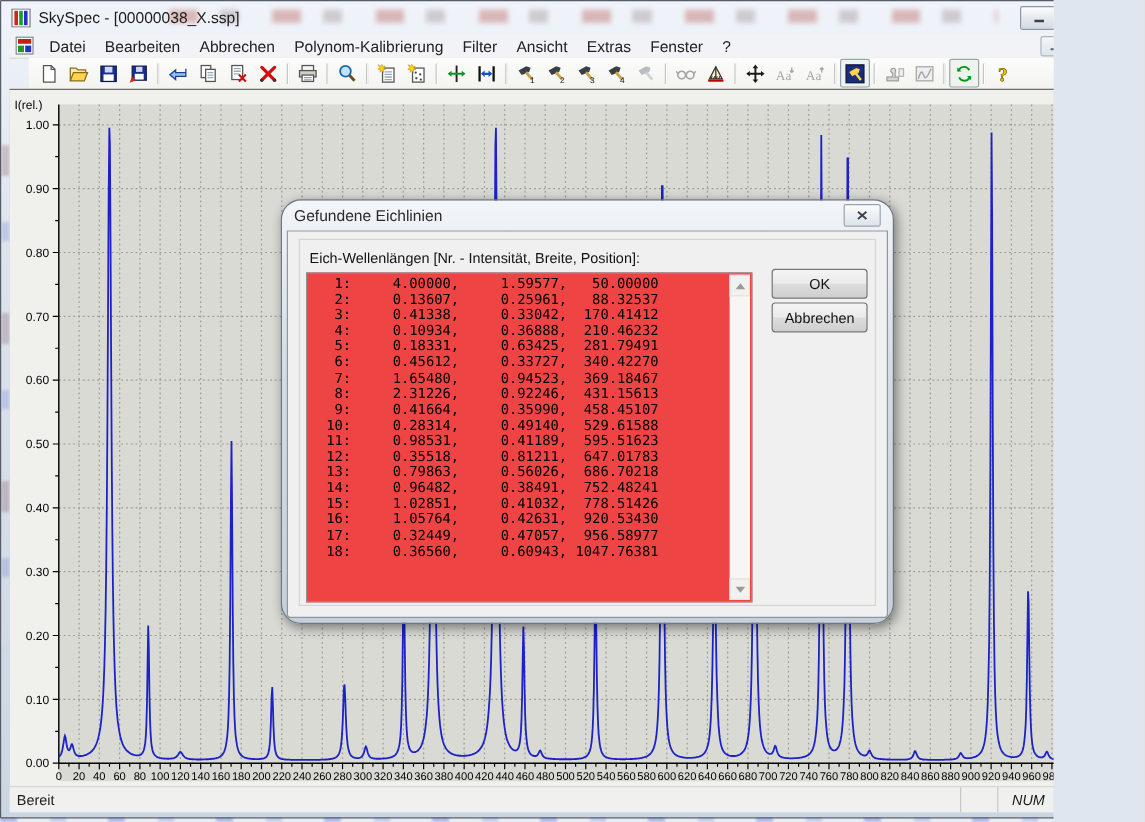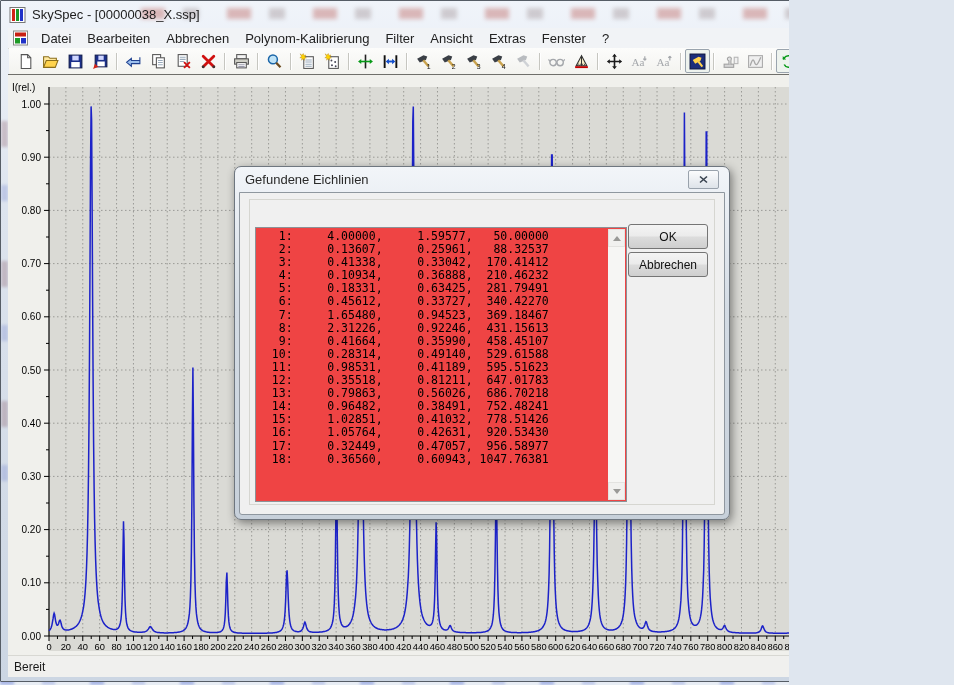--- a/index.html
+++ b/index.html
@@ -1,17 +1,17 @@
 <!DOCTYPE html>
 <html><head>
 <meta charset="utf-8">
 <style>
   html,body{margin:0;padding:0;}
   body{width:954px;height:685px;font-family:"Liberation Sans",sans-serif;background:#dfe6ef;overflow:hidden;}
-  .screen{position:relative;width:789px;height:685px;background:#e8edf4;overflow:hidden;}
+  .screen{position:relative;width:878px;height:685px;background:#e8edf4;overflow:hidden;}
   .desktop-strip{position:absolute;left:0;right:0;bottom:0;height:7px;
     background:repeating-linear-gradient(90deg,rgba(96,120,216,.45) 0 14px,rgba(235,240,248,.15) 14px 42px,rgba(120,140,220,.35) 42px 55px,rgba(235,240,248,.1) 55px 90px);
     filter:blur(1.5px);}
   
   .window{position:absolute;left:0;top:0;width:952px;height:680px;border:1px solid #565d66;
     background:linear-gradient(#f0f4fa,#dde4ee 30%,#ccd6e3);border-radius:1px;}
   .titlebar{position:absolute;left:2px;right:2px;top:1px;height:25px;display:flex;align-items:center;padding:0 6px;gap:6px;}
   .smudge{position:absolute;pointer-events:none;}
   .smudge.title{left:140px;top:7px;width:690px;height:11px;
     background:repeating-linear-gradient(90deg,rgba(168,44,34,.30) 0 24px,rgba(240,242,246,0) 24px 42px,rgba(90,60,60,.22) 42px 58px,rgba(240,242,246,0) 58px 86px);
@@ -28,34 +28,34 @@
   
   .menubar{position:absolute;left:7px;right:7px;top:27px;height:20px;background:#f1f3f6;
     border-bottom:1px solid #d9d9d4;display:flex;align-items:center;padding:0 4px;gap:0;}
   .mdi-doc-icon{width:17px;height:16px;margin:0 4px 0 0;}
   .menu-item{font-size:13px;color:#222;padding:2px 8px;white-space:nowrap;}
   .mdi-buttons{margin-left:auto;display:flex;gap:2px;padding-right:2px;}
   .mdi-btn{width:21px;height:15px;border:1px solid #aab3bd;border-radius:2px;background:linear-gradient(#f5f7f9,#dfe4ea);
     display:flex;align-items:center;justify-content:center;font-size:9px;color:#445;}
   .mdi-btn svg{width:9px;height:9px;}
   
-  .toolbar{position:absolute;left:8px;right:7px;top:47px;height:26px;background:linear-gradient(#fcfcfb,#f3f3ef);
+  .toolbar{position:absolute;left:23px;right:7px;top:47px;height:26px;background:linear-gradient(#fcfcfb,#f3f3ef);
     border-bottom:1px solid #c9c9c2;display:flex;align-items:center;padding:0 4px;}
   .tb-btn{width:23px;height:22px;display:flex;align-items:center;justify-content:center;border:1px solid transparent;border-radius:2px;}
   .tb-btn svg{width:17px;height:17px;}
   .tb-btn.framed{border:1px solid #9aa4ae;background:#eef3ee;}
   .tb-sep{width:1px;height:17px;background:#c6c6c0;margin:0 3px;border-right:1px solid #fff;}
   
   .client{position:absolute;left:7px;right:7px;top:73px;bottom:26px;background:#dadad5;border-top:1px solid #6f6f6a;overflow:hidden;}
   .client svg.chart{position:absolute;left:0;top:0;}
   
   .dlg{position:absolute;left:226px;top:91px;width:494px;height:352px;
     background:linear-gradient(#f2f5f9,#d4dce5 40%,#c7d0da);
-    border:1px solid #6e767f;border-radius:7px;
-    box-shadow:2px 3px 10px rgba(0,0,0,.45);z-index:5;}
+    border:1px solid #6e767f;border-radius:17px;
+    box-shadow:2px 3px 10px rgba(0,0,0,.45);z-index:5;padding-left:15px;}
   .dlg-tb{position:absolute;left:0;right:0;top:0;height:25px;display:flex;align-items:center;padding:0 10px;}
   .dlg-title{font-size:13px;color:#2a2a2a;}
   .dlg-close{margin-left:auto;width:29px;height:17px;border:1px solid #99a2ac;border-radius:2px;
     background:linear-gradient(#fbfcfd,#dee3e9);display:flex;align-items:center;justify-content:center;}
   .dlg-close svg{width:11px;height:9px;}
   .dlg-client{position:absolute;left:4px;right:4px;top:25px;bottom:4px;background:#f0f0f0;border:1px solid #8f979f;border-radius:0 0 3px 3px;}
   .dlg-frame{position:absolute;left:9px;top:6px;right:9px;bottom:9px;border:1px solid #d6d6d1;}
   .dlg-label{position:absolute;left:8px;top:8px;font-size:12px;color:#111;}
   .listbox{position:absolute;left:5px;top:27px;width:370px;height:273px;background:#ef4444;border:1px solid #8c9196;}
   .lb-rows{position:absolute;left:2px;top:2px;right:19px;bottom:2px;overflow:hidden;
@@ -634,20 +634,21 @@
         <div class="dlg-tb">
           <span class="dlg-title">Gefundene Eichlinien</span>
           <div class="dlg-close">
             <svg viewBox="0 0 11 9">
                 <path d="M2 1.5l7 6M9 1.5l-7 6" stroke="#3a4450" stroke-width="1.6"></path>
               </svg>
           </div>
         </div>
         <div class="dlg-client">
           <div class="dlg-frame">
+            <div class="dlg-label">Eich-Wellenlängen [Nr. - Intensität, Breite, Position]:</div>
             <div class="listbox">
               <div class="lb-rows" id="lb-rows"><div>   1:     4.00000,     1.59577,   50.00000</div><div>   2:     0.13607,     0.25961,   88.32537</div><div>   3:     0.41338,     0.33042,  170.41412</div><div>   4:     0.10934,     0.36888,  210.46232</div><div>   5:     0.18331,     0.63425,  281.79491</div><div>   6:     0.45612,     0.33727,  340.42270</div><div>   7:     1.65480,     0.94523,  369.18467</div><div>   8:     2.31226,     0.92246,  431.15613</div><div>   9:     0.41664,     0.35990,  458.45107</div><div>  10:     0.28314,     0.49140,  529.61588</div><div>  11:     0.98531,     0.41189,  595.51623</div><div>  12:     0.35518,     0.81211,  647.01783</div><div>  13:     0.79863,     0.56026,  686.70218</div><div>  14:     0.96482,     0.38491,  752.48241</div><div>  15:     1.02851,     0.41032,  778.51426</div><div>  16:     1.05764,     0.42631,  920.53430</div><div>  17:     0.32449,     0.47057,  956.58977</div><div>  18:     0.36560,     0.60943, 1047.76381</div></div>
               <div class="vsb">
                 <div class="sb-btn">
                     <div class="tri-up"></div>
                   </div>
                 <div class="sb-btn">
                     <div class="tri-dn"></div>
                   </div>
               </div>

